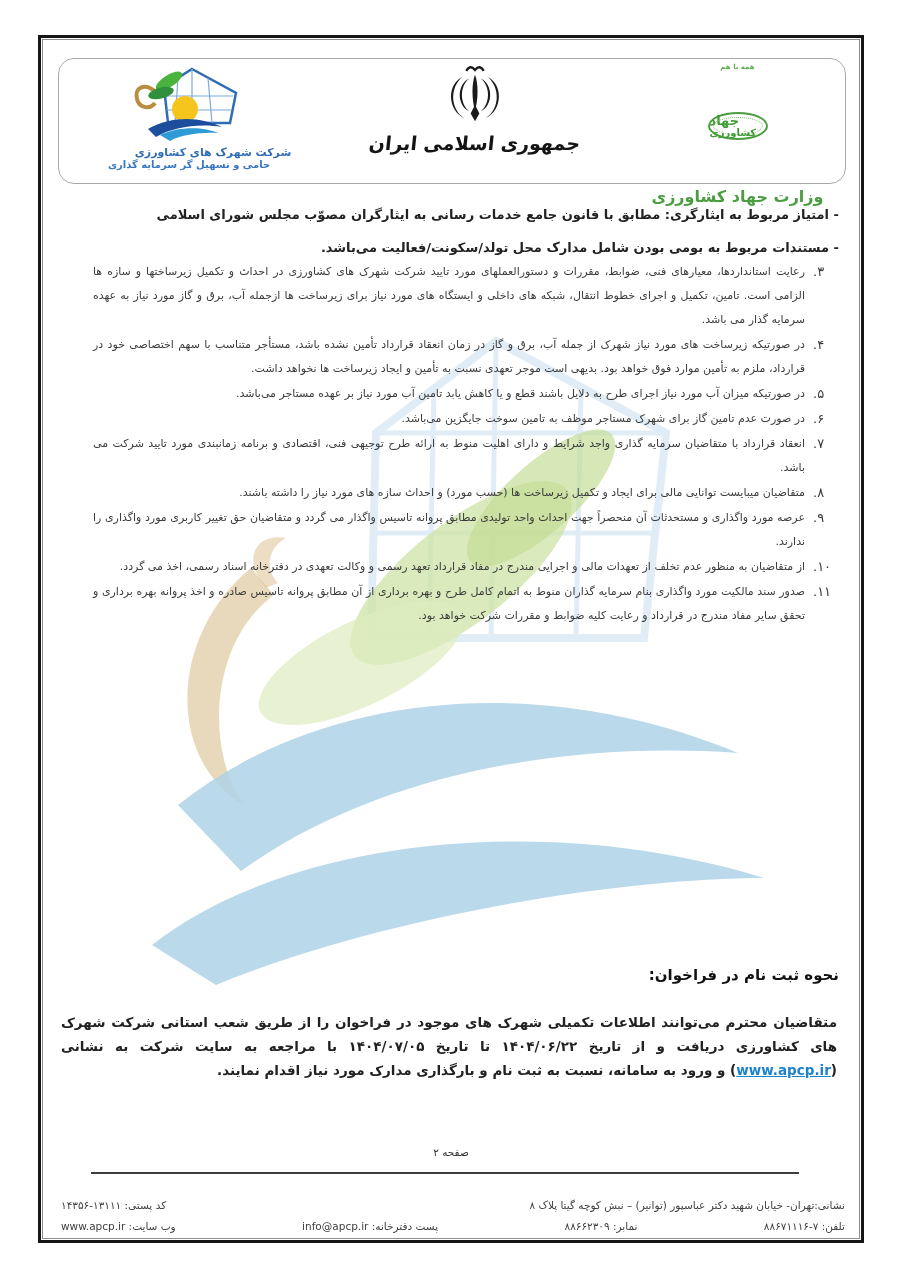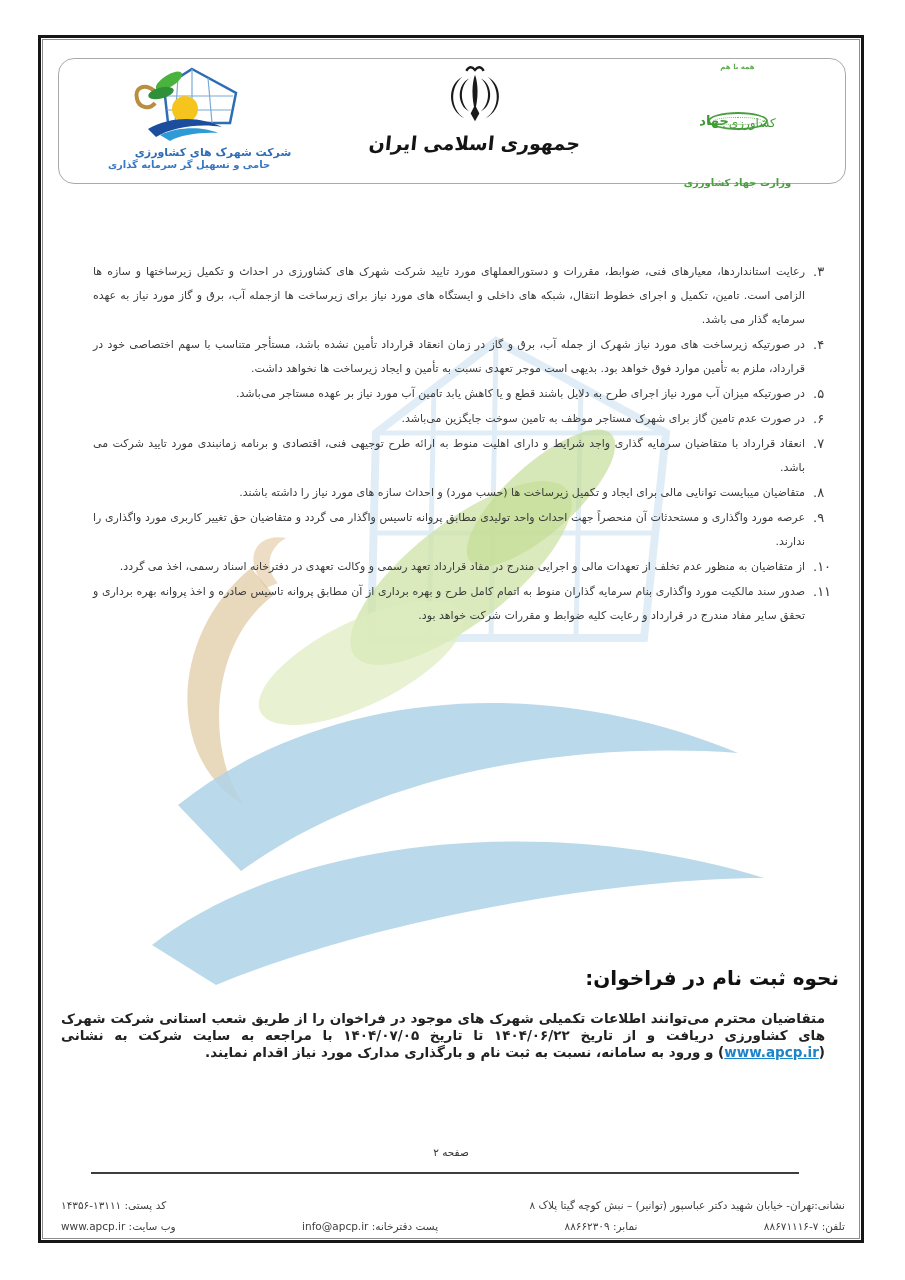--- a/index.html
+++ b/index.html
@@ -13,42 +13,42 @@
                 border:1px solid #a9a9a9; border-radius:16px; display:flex; flex-direction:row; background:#fff; z-index:2; }
   .hcol { display:flex; flex-direction:column; align-items:center; }
   .hcol-left { width:260px; padding-top:7px; }
   .hcol-center { flex:1; padding-top:5px; }
   .hcol-right { width:215px; padding-top:4px;gap:40px; }
   .logo-cap-1 { font-size:11px; font-weight:bold; color:#2e6cb6; margin-top:4px;margin-left:48px; }
   .logo-cap-2 { font-size:10px; font-weight:bold; color:#3a77c2; margin-top:0; }
   .emblem-title { font-size:19px; font-weight:bold; color:#141414; margin-top:4px; transform:skewX(-6deg); }
   .jihad-ribbon { font-size:7px; color:#5fae4e; font-weight:bold; }
   .jihad-circle { width:60px; height:60px; border:2px solid #4a9e3f; border-radius:50%;
-                  display:flex; align-items:flex-end; justify-content:center; margin-top:1px; position:relative; }
+                  display:flex; flex-direction:column; align-items:flex-start; justify-content:center; margin-top:1px; position:relative; }
   .jihad-circle::before { content:""; position:absolute; inset:3px; border:1px dotted #6db75d; border-radius:50%; }
   .jihad-w1 { font-size:13px; font-weight:bold; color:#3f9c35; line-height:14px; }
-  .jihad-w2 { font-size:12px; font-weight:normal; color:#3f9c35; line-height:10px; }
-  .jihad-caption { font-size:10px; font-weight:bold; color:#4a9e3f; margin-top:7px; }
+  .jihad-w2 { font-size:10px; font-weight:bold; color:#3f9c35; line-height:10px; }
+  .jihad-caption { font-size:16px; font-weight:bold; color:#4a9e3f; margin-top:7px; }
 
   
   .watermark { position:absolute; left:105px; top:295px; width:625px; height:665px; z-index:0; pointer-events:none; }
 
   
   .rtl { direction:rtl; unicode-bidi:embed; }
   .notes { position:absolute; right:22px; left:40px; top:160px; z-index:1; }
   .note-line { font-size:13px; font-weight:bold; color:#222; line-height:33px; white-space:nowrap; text-align:right; }
 
   .num-list { position:absolute; top:222px; right:20px; left:52px; z-index:1; }
   .li { display:flex; direction:rtl; margin-bottom:1px; }
   .li .num { flex:0 0 36px; font-size:13px; color:#3b3b3b; line-height:24px; text-align:left; padding-left:8px; }
   .li .txt { flex:1; font-size:11px; color:#3b3b3b; line-height:24px; text-align:justify; text-align-last:right; }
 
-  .reg-heading { position:absolute; top:928px; right:22px; font-size:20px; font-weight:bold; color:#111; z-index:1; text-align:right; }
-  .reg-para { position:absolute; top:972px; right:36px; left:20px; font-size:13.5px; font-weight:bold; color:#222;
-              line-height:17px; text-align:justify; text-align-last:right; z-index:1; }
+  .reg-heading { position:absolute; top:928px; right:22px; font-size:15px; font-weight:bold; color:#111; z-index:1; text-align:right; }
+  .reg-para { position:absolute; top:972px; right:24px; left:20px; font-size:13.5px; font-weight:bold; color:#222;
+              line-height:24px; text-align:justify; text-align-last:right; z-index:1; }
   .reg-link { color:#1d83cb; text-decoration:underline; cursor:pointer; }
 
   
   .footer-rule { position:absolute; top:1134px; left:50px; right:62px; height:2px; background:#3d3d3d; z-index:1; }
   .footer-page { position:absolute; top:1108px; left:0; right:0; text-align:center; font-size:10.5px; color:#333; z-index:1; }
   .footer-row { position:absolute; left:20px; right:16px; display:flex; direction:rtl; justify-content:space-between;
                 font-size:10.5px; color:#3f3f3f; z-index:1; }
   .footer-row-1 { top:1161px; }
   .footer-row-2 { top:1182px; }
   .footer-row span { white-space:nowrap; }
@@ -121,20 +121,24 @@
       <div class="hcol hcol-right">
         <div class="jihad-ribbon rtl">همه با هم</div>
         <div class="jihad-circle">
           <div class="jihad-w1 rtl">جهاد</div>
           <div class="jihad-w2 rtl">کشاورزی</div>
         </div>
         <div class="jihad-caption rtl">وزارت جهاد کشاورزی</div>
       </div>
     </div>
 
+    <div class="notes rtl">
+      <div class="note-line">- امتیاز مربوط به ایثارگری: مطابق با قانون جامع خدمات رسانی به ایثارگران مصوّب مجلس شورای اسلامی</div>
+      <div class="note-line">- مستندات مربوط به بومی بودن شامل مدارک محل تولد/سکونت/فعالیت می‌باشد.</div>
+    </div>
 
     <div class="num-list">
       <div class="li">
           <span class="num">۳.</span>
           <span class="txt">رعایت استانداردها، معیارهای فنی، ضوابط، مقررات و دستورالعملهای مورد تایید شرکت شهرک های کشاورزی در احداث و تکمیل زیرساختها و سازه ها الزامی است. تامین، تکمیل و اجرای خطوط انتقال، شبکه های داخلی و ایستگاه های مورد نیاز برای زیرساخت ها ازجمله آب، برق و گاز مورد نیاز به عهده سرمایه گذار می باشد.</span>
         </div>
       <div class="li">
           <span class="num">۴.</span>
           <span class="txt">در صورتیکه زیرساخت های مورد نیاز شهرک از جمله آب، برق و گاز در زمان انعقاد قرارداد تأمین نشده باشد، مستأجر متناسب با سهم اختصاصی خود در قرارداد، ملزم به تأمین موارد فوق خواهد بود. بدیهی است موجر تعهدی نسبت به تأمین و ایجاد زیرساخت ها نخواهد داشت.</span>
         </div>

